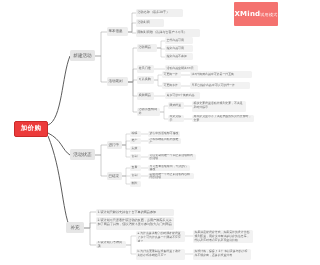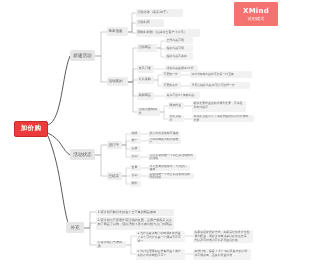--- a/index.html
+++ b/index.html
@@ -65,21 +65,21 @@
     line-height:1.35;
   }
 
   #watermark{
     position:absolute;
     right:2px;top:2px;
     width:44px;height:24px;
     background:#f4726f;
     border-radius:1px;
     display:flex;
-    flex-direction:column;
+    flex-direction:row;
     align-items:center;
     justify-content:center;
     color:#ffffff;
   }
   #watermark .wm-title{font-size:7px;font-weight:bold;letter-spacing:.2px;}
   #watermark .wm-sub{font-size:4px;margin-top:1px;letter-spacing:.3px;}
 </style>
 </head>
 <body>
 

